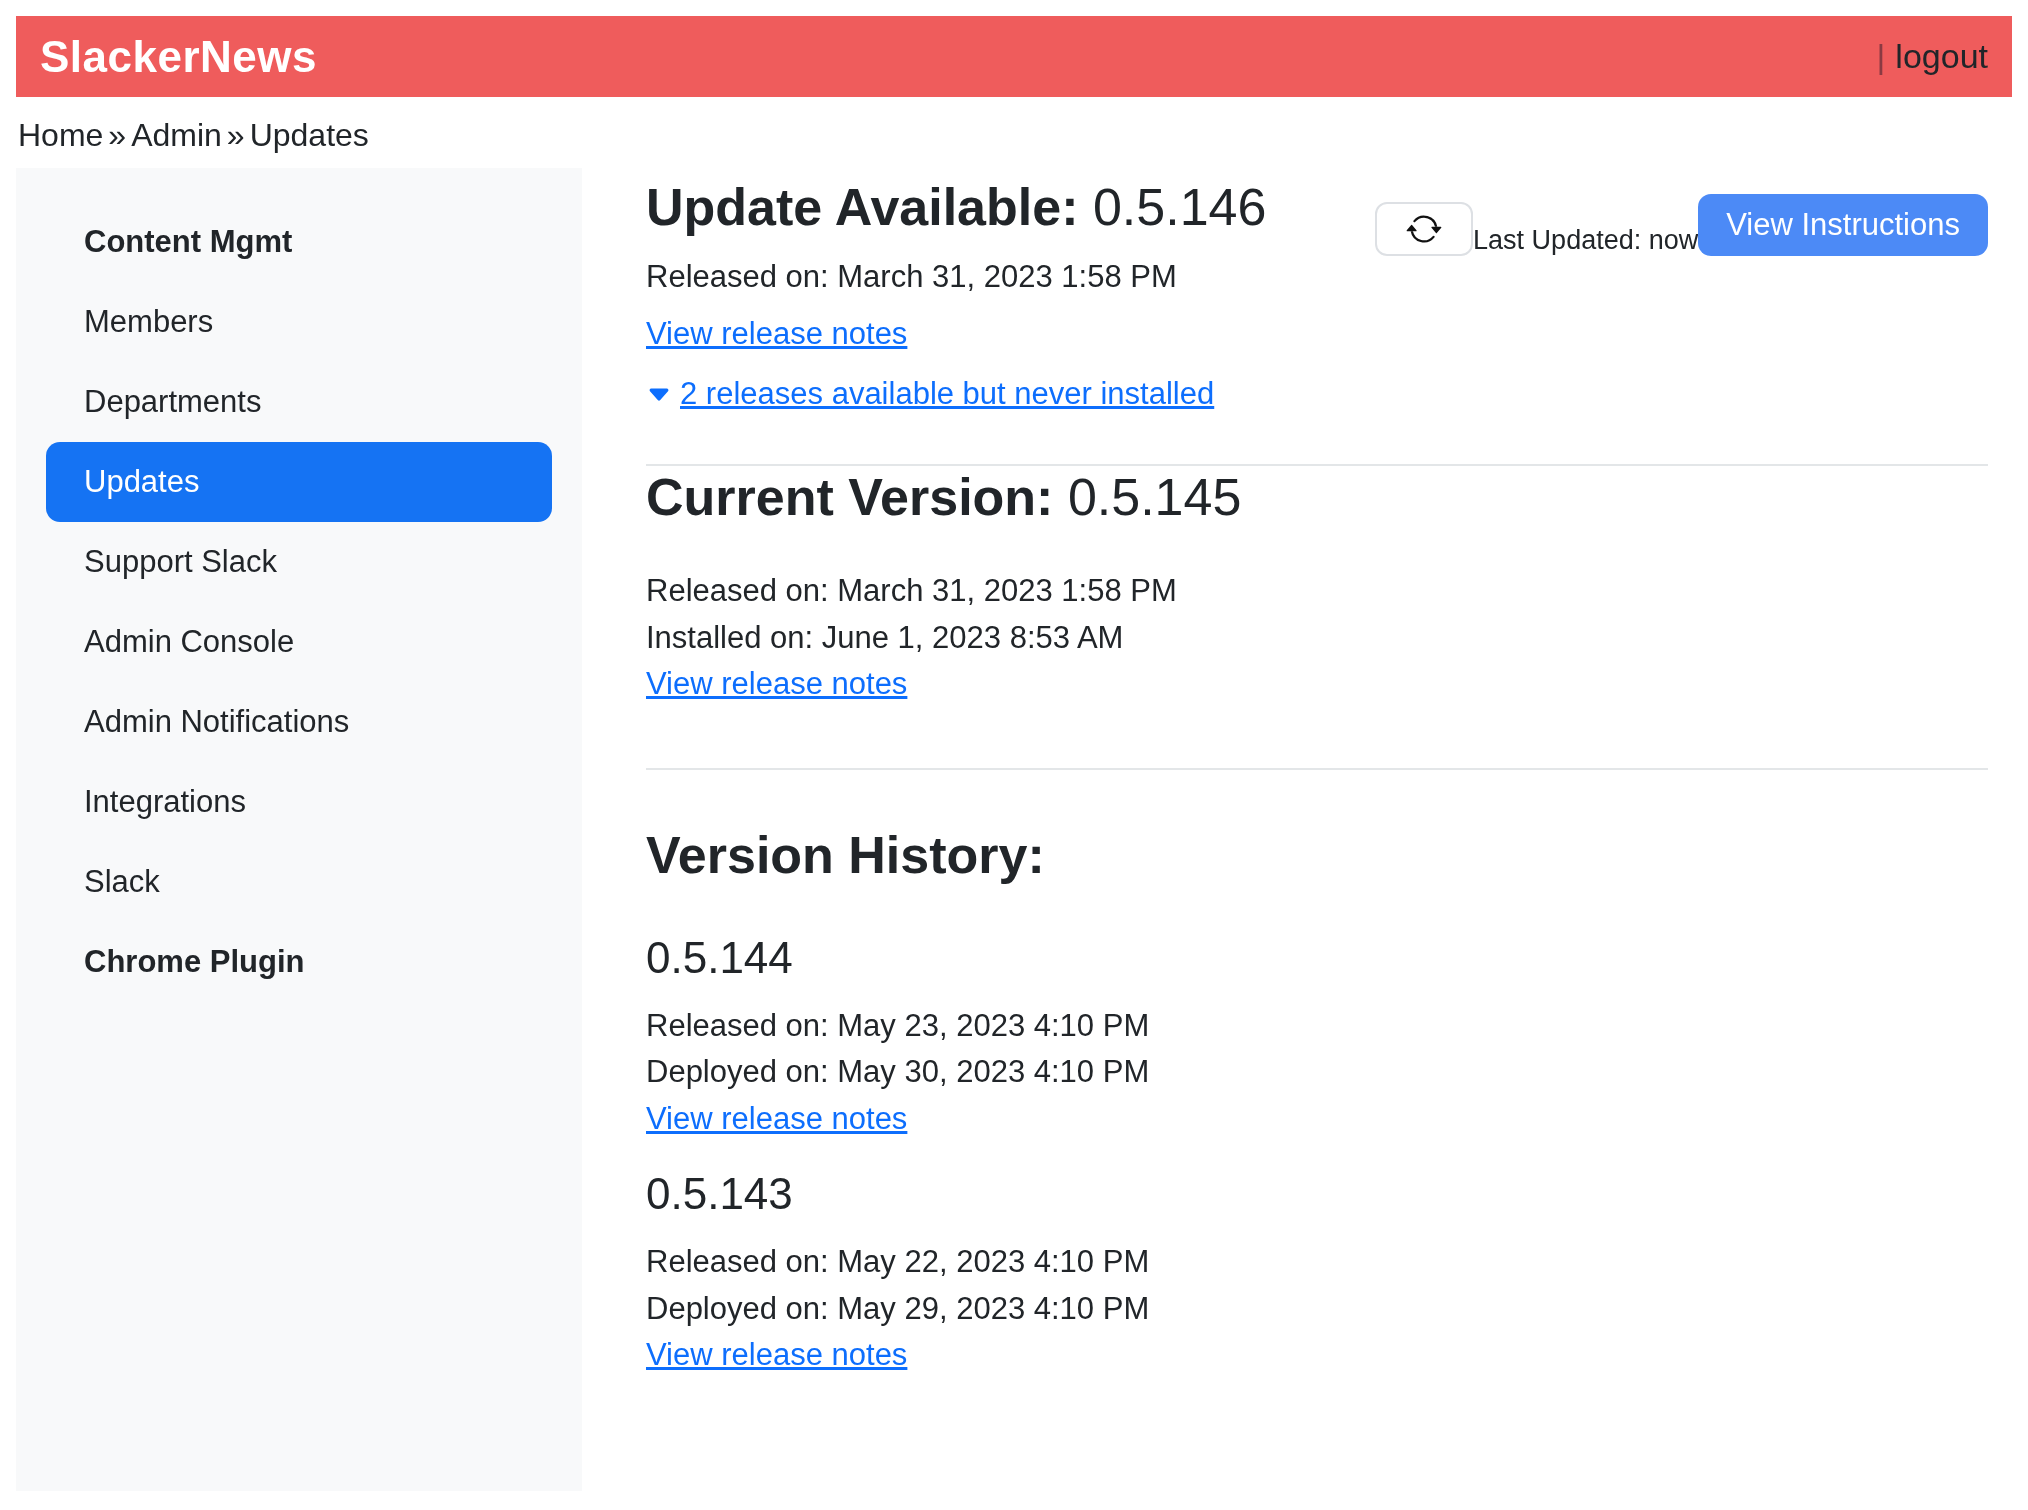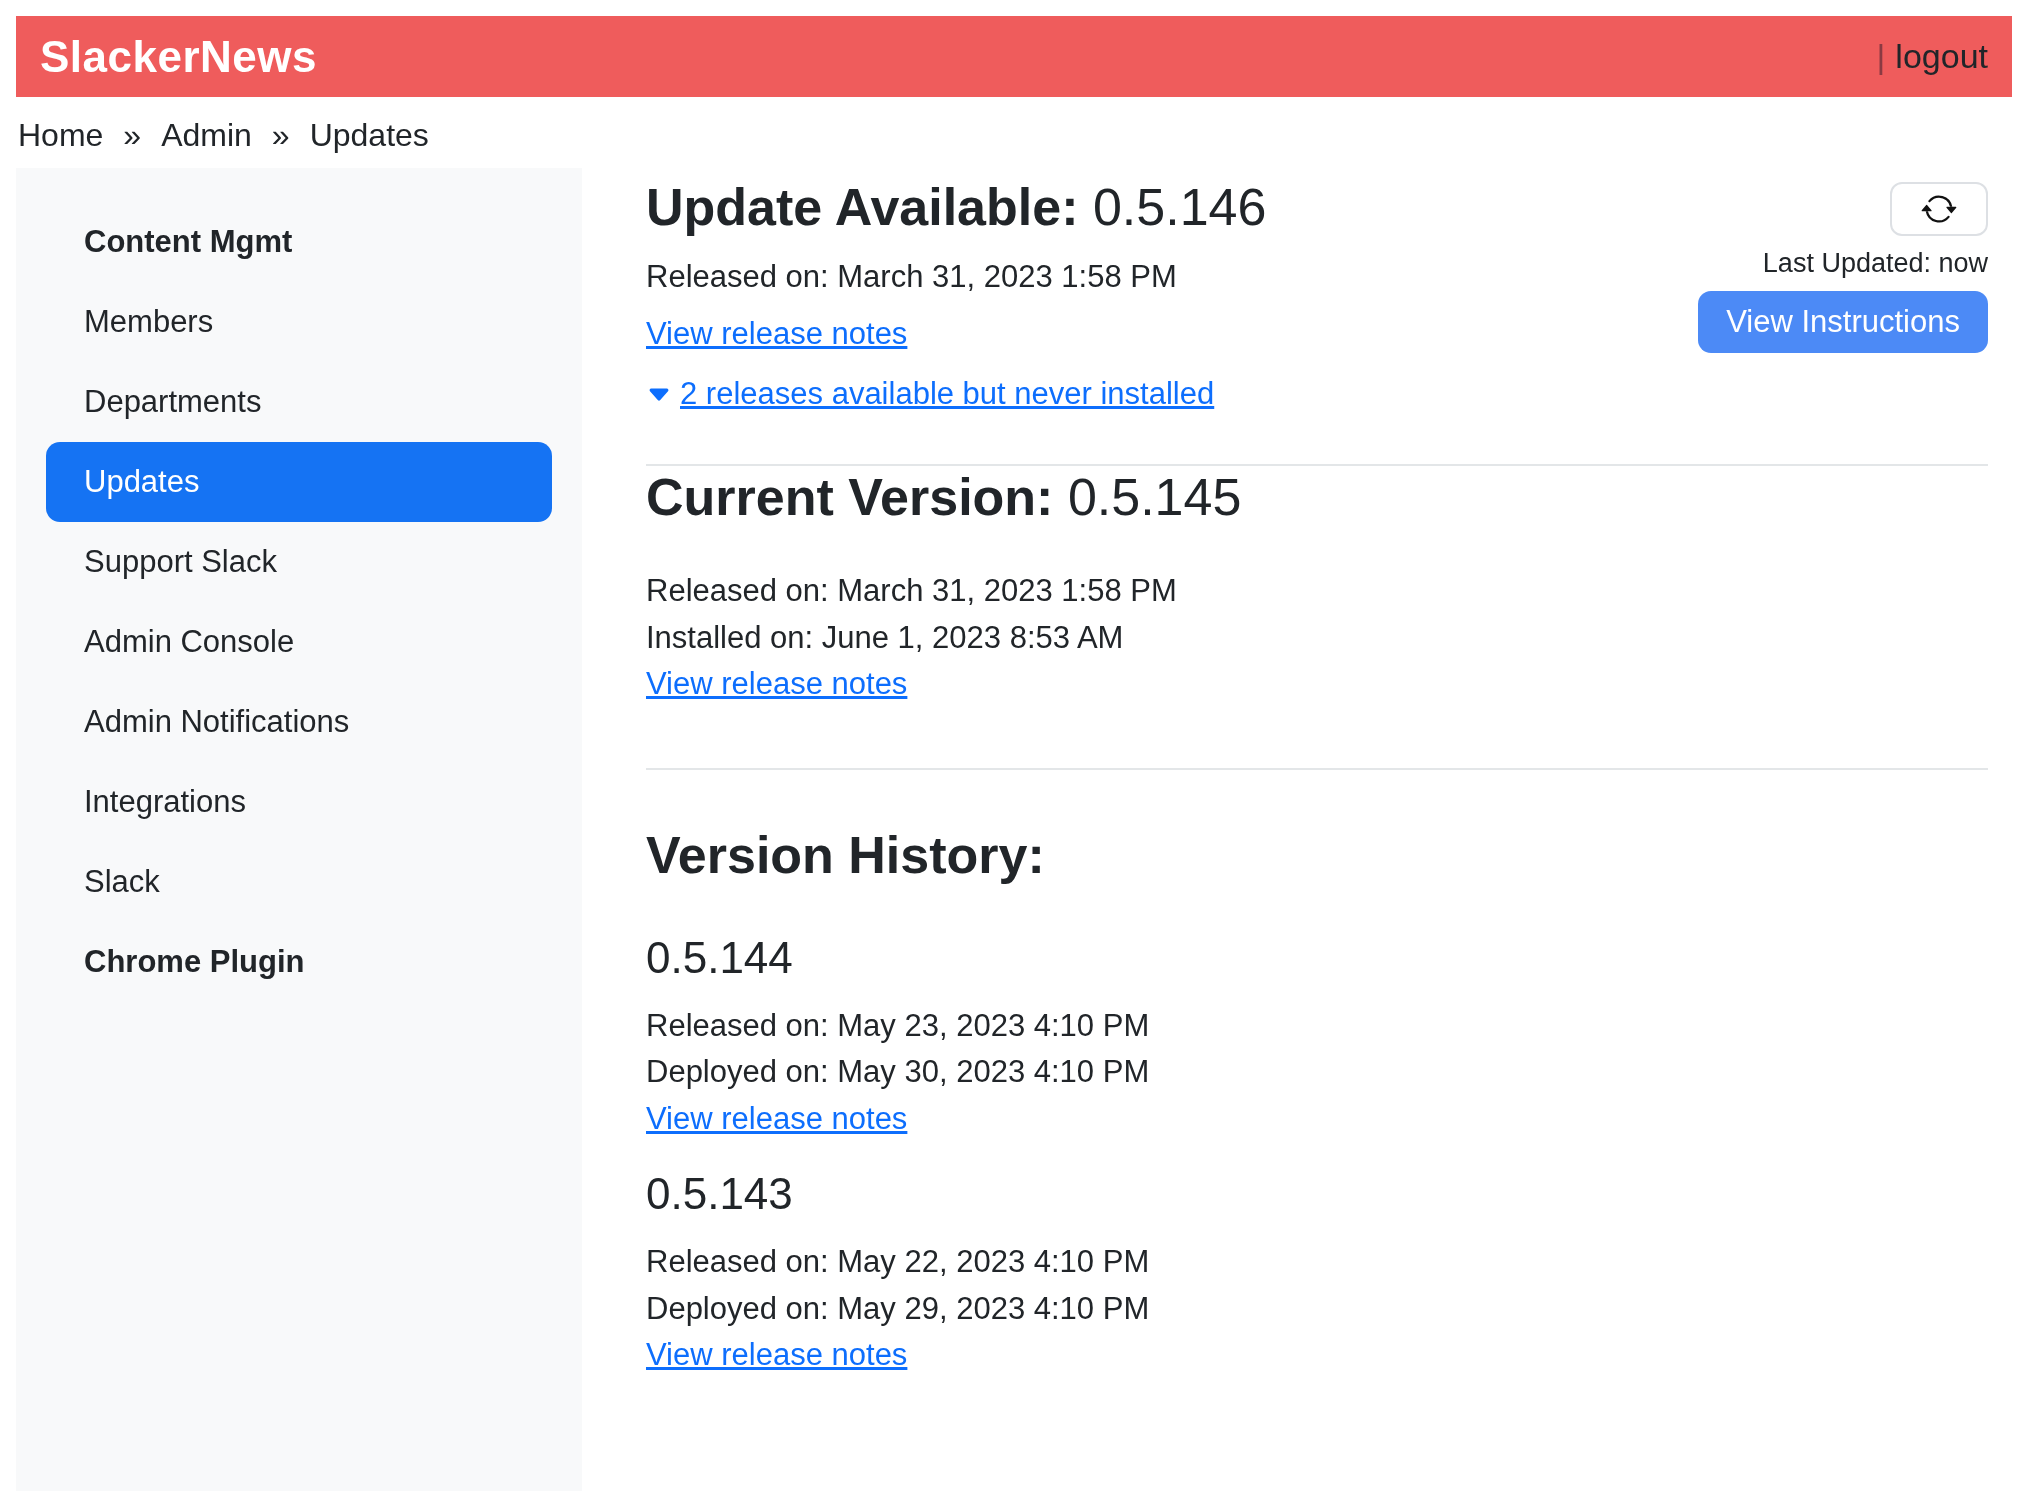--- a/index.html
+++ b/index.html
@@ -30,21 +30,21 @@
     padding:0 24px;
     gap:15px;
   }
   .brand{color:#ffffff;font-size:44px;font-weight:700;letter-spacing:.5px;}
   .logout-wrap{font-size:34px;display:flex;align-items:center;gap:10px;}
   .logout-sep{color:var(--logout_sep);font-weight:400;}
   .logout-link{color:#212529;text-decoration:none;cursor:pointer;}
   .breadcrumb{
     padding:20px 18px 14px 18px;
     font-size:32px;
-    display:flex;gap:20px;align-items:center;
+    display:flex;gap:5px;align-items:center;
   }
   .crumb{cursor:pointer;}
   .content{
     display:flex;
     margin:0 16px;
     align-items:flex-start;
   }
   .sidebar{
     width:566px;
     min-height:1323px;
@@ -82,21 +82,21 @@
   .link{
     color:var(--link);
     text-decoration:underline;
     cursor:pointer;
     font-size:31px;line-height:1.5;text-align:center;
   }
   .link-row{margin-top:10px;}
   .toggle-row{margin-top:14px;display:flex;align-items:center;}
   .caret-icon{width:26px;height:26px;margin-right:8px;flex:none;}
   .right-col{
-    display:flex;flex-direction:column;align-items:flex-end;
+    display:flex;flex-direction:row;align-items:flex-end;
     margin-top:6px;flex:none;
   }
   .refresh-btn{
     width:98px;height:54px;
     background:#ffffff;
     border:2px solid var(--border_gray);
     border-radius:12px;
     display:flex;align-items:center;justify-content:center;
     cursor:pointer;color:#111;
   }

